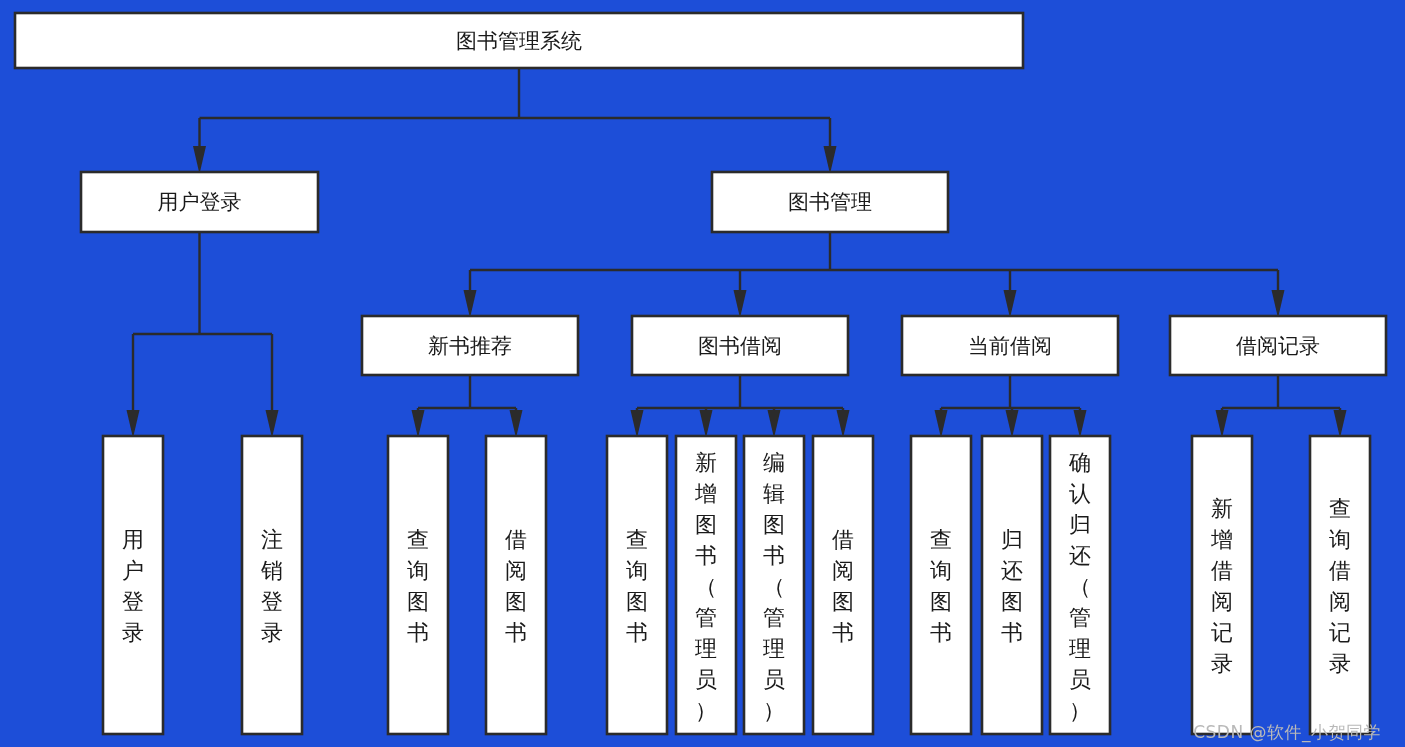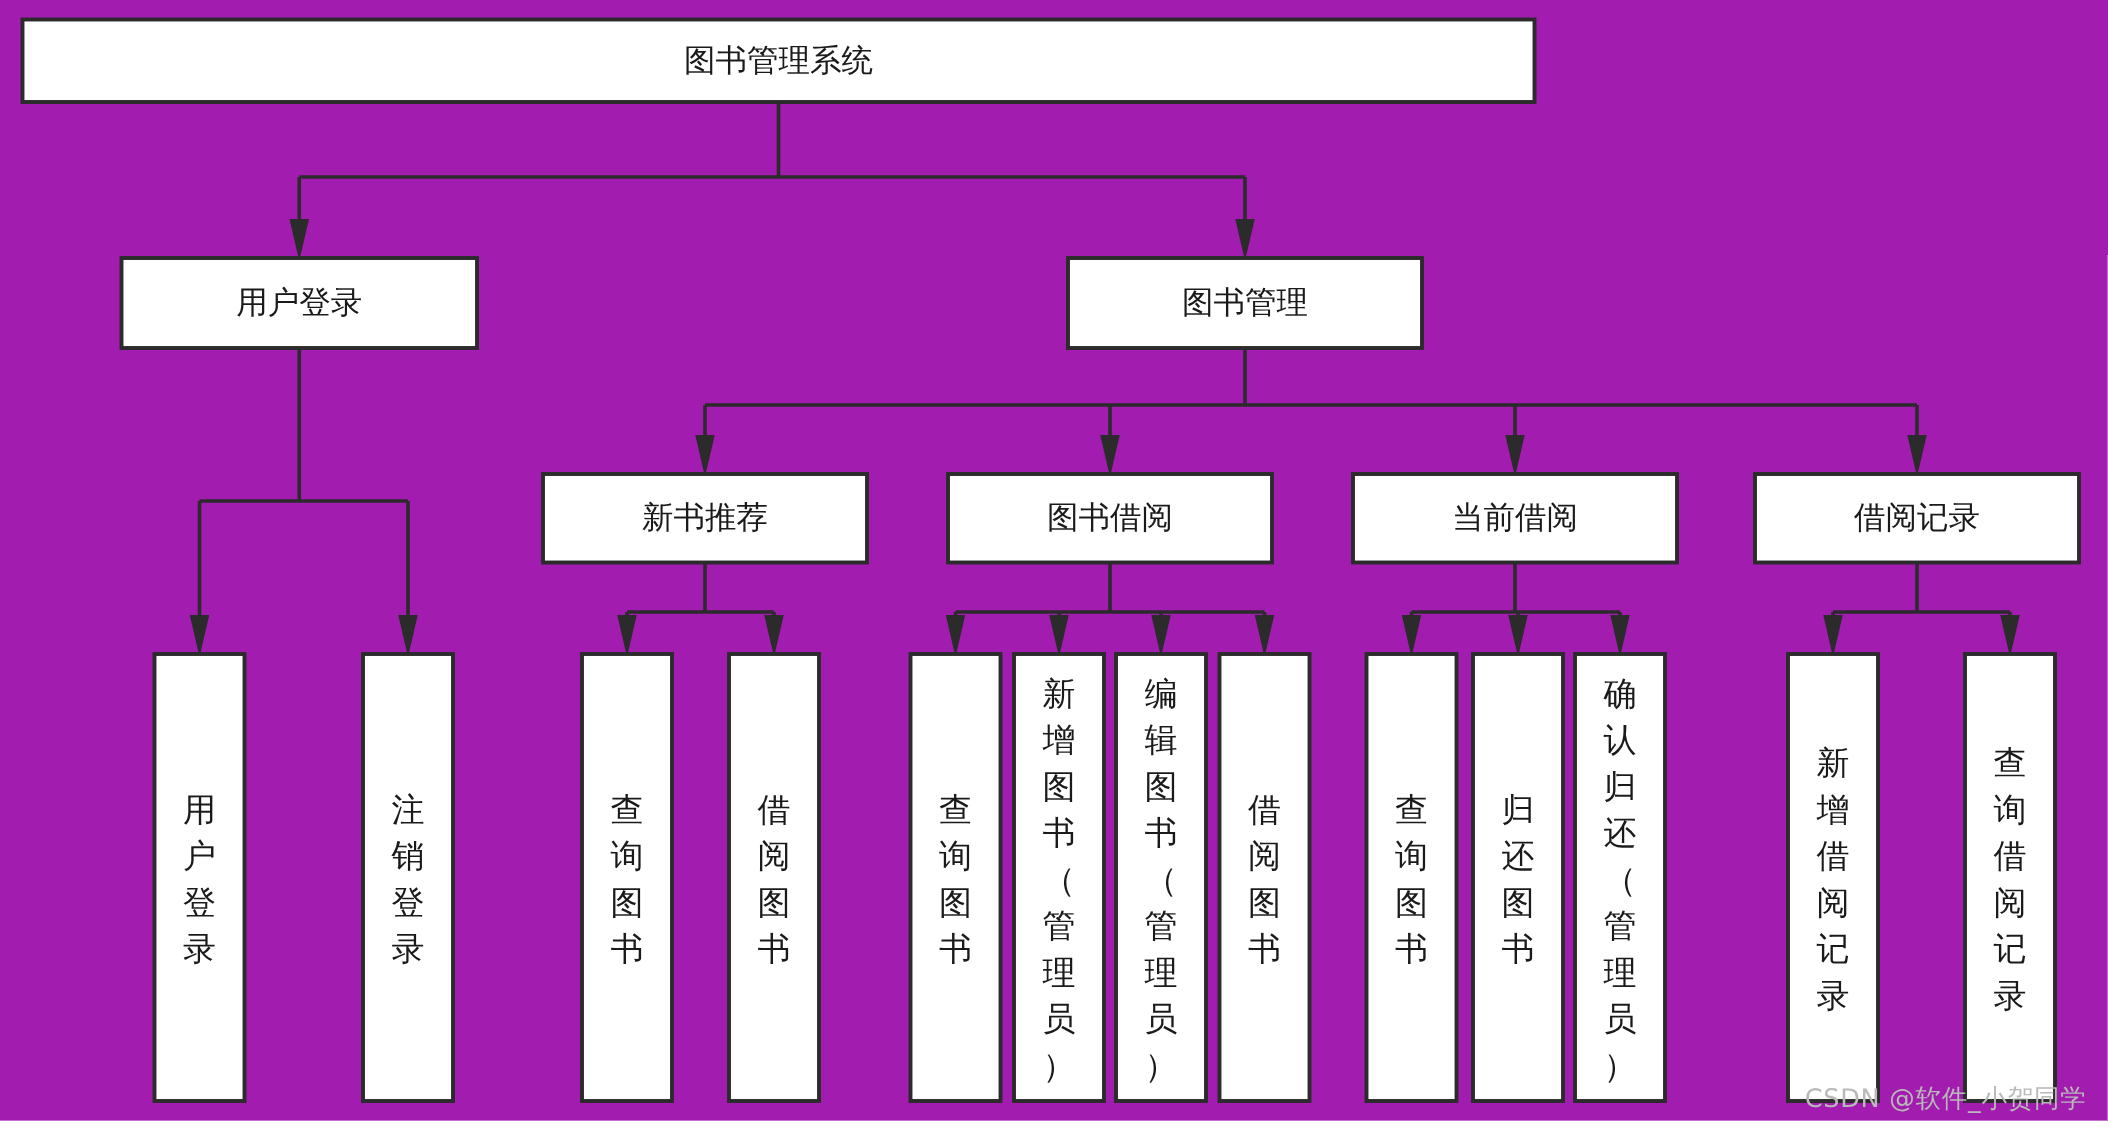--- a/index.html
+++ b/index.html
@@ -11,21 +11,21 @@
   body {
     width: 1405px;
     height: 747px;
     font-family: "DejaVu Sans", "Liberation Sans", sans-serif;
     overflow: hidden;
   }
   #diagram-root {
     position: relative;
     width: 1405px;
     height: 747px;
-    background: #a21caf;
+    background: #1d4ed8;
   }
   svg#tree-svg {
     position: absolute;
     left: 0;
     top: 0;
     width: 1405px;
     height: 747px;
     display: block;
   }
   .node-box {
@@ -51,21 +51,21 @@
     stroke-width: 2.4;
     fill: none;
     stroke-linecap: butt;
   }
   .edge-arrow {
     fill: #2b2b2b;
     stroke: none;
   }
   .watermark {
     position: absolute;
-    right: 14px;
+    right: 24px;
     bottom: 3px;
     font-family: "DejaVu Sans", "Liberation Sans", sans-serif;
     font-size: 17px;
     color: #b9b9b9;
     letter-spacing: 0.5px;
     white-space: nowrap;
     pointer-events: none;
   }
 </style>
 </head>

